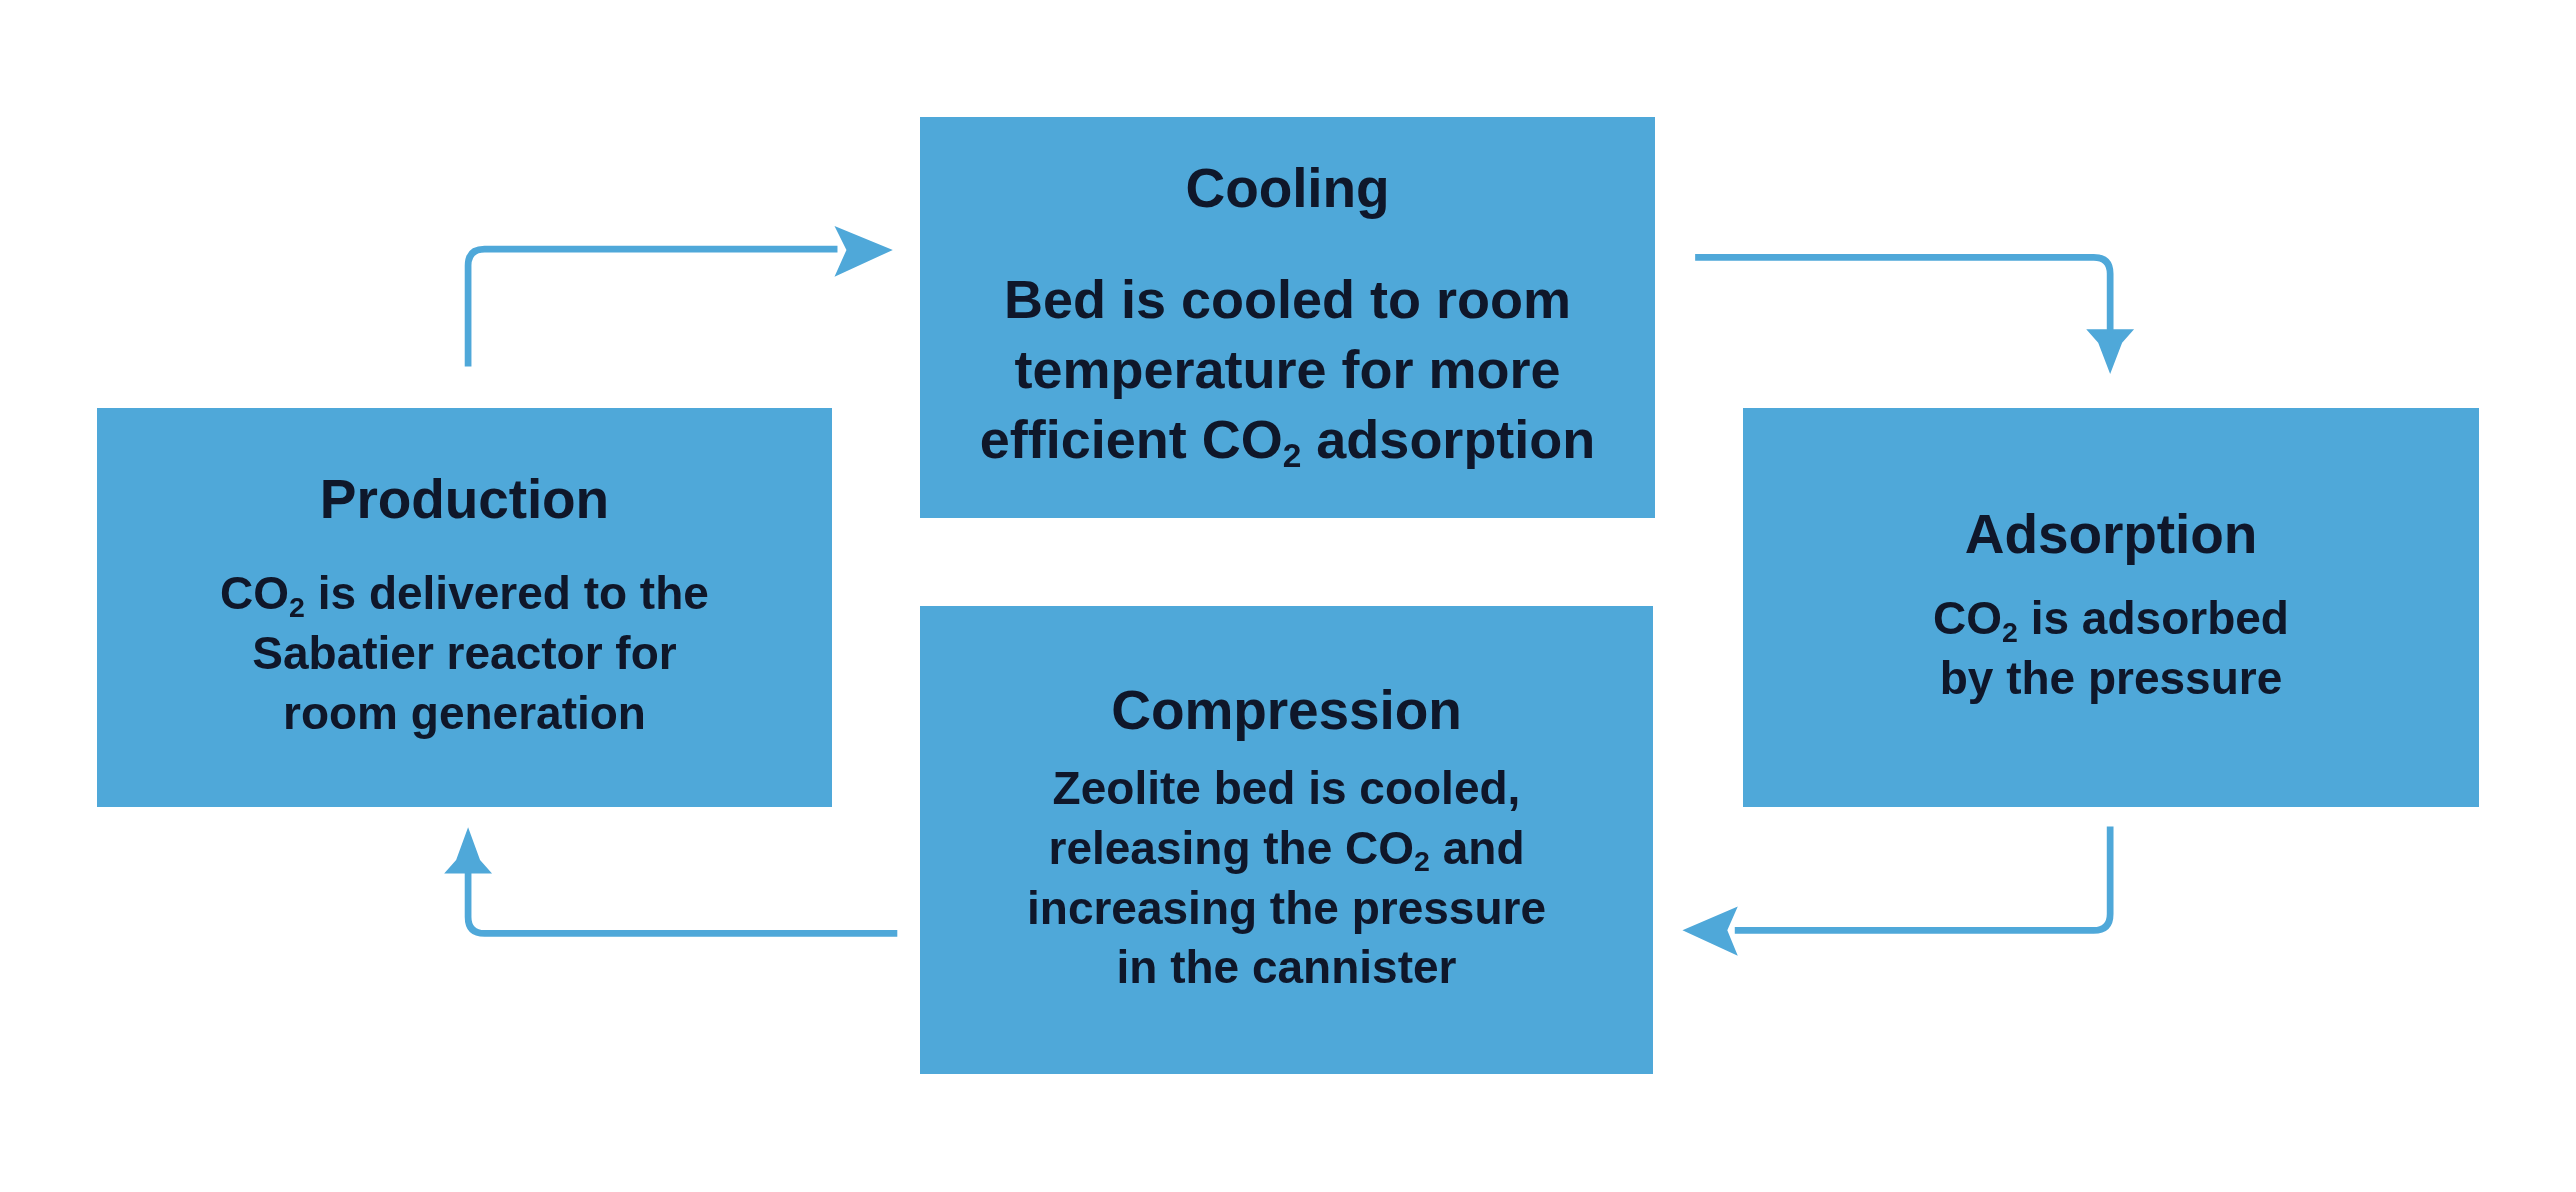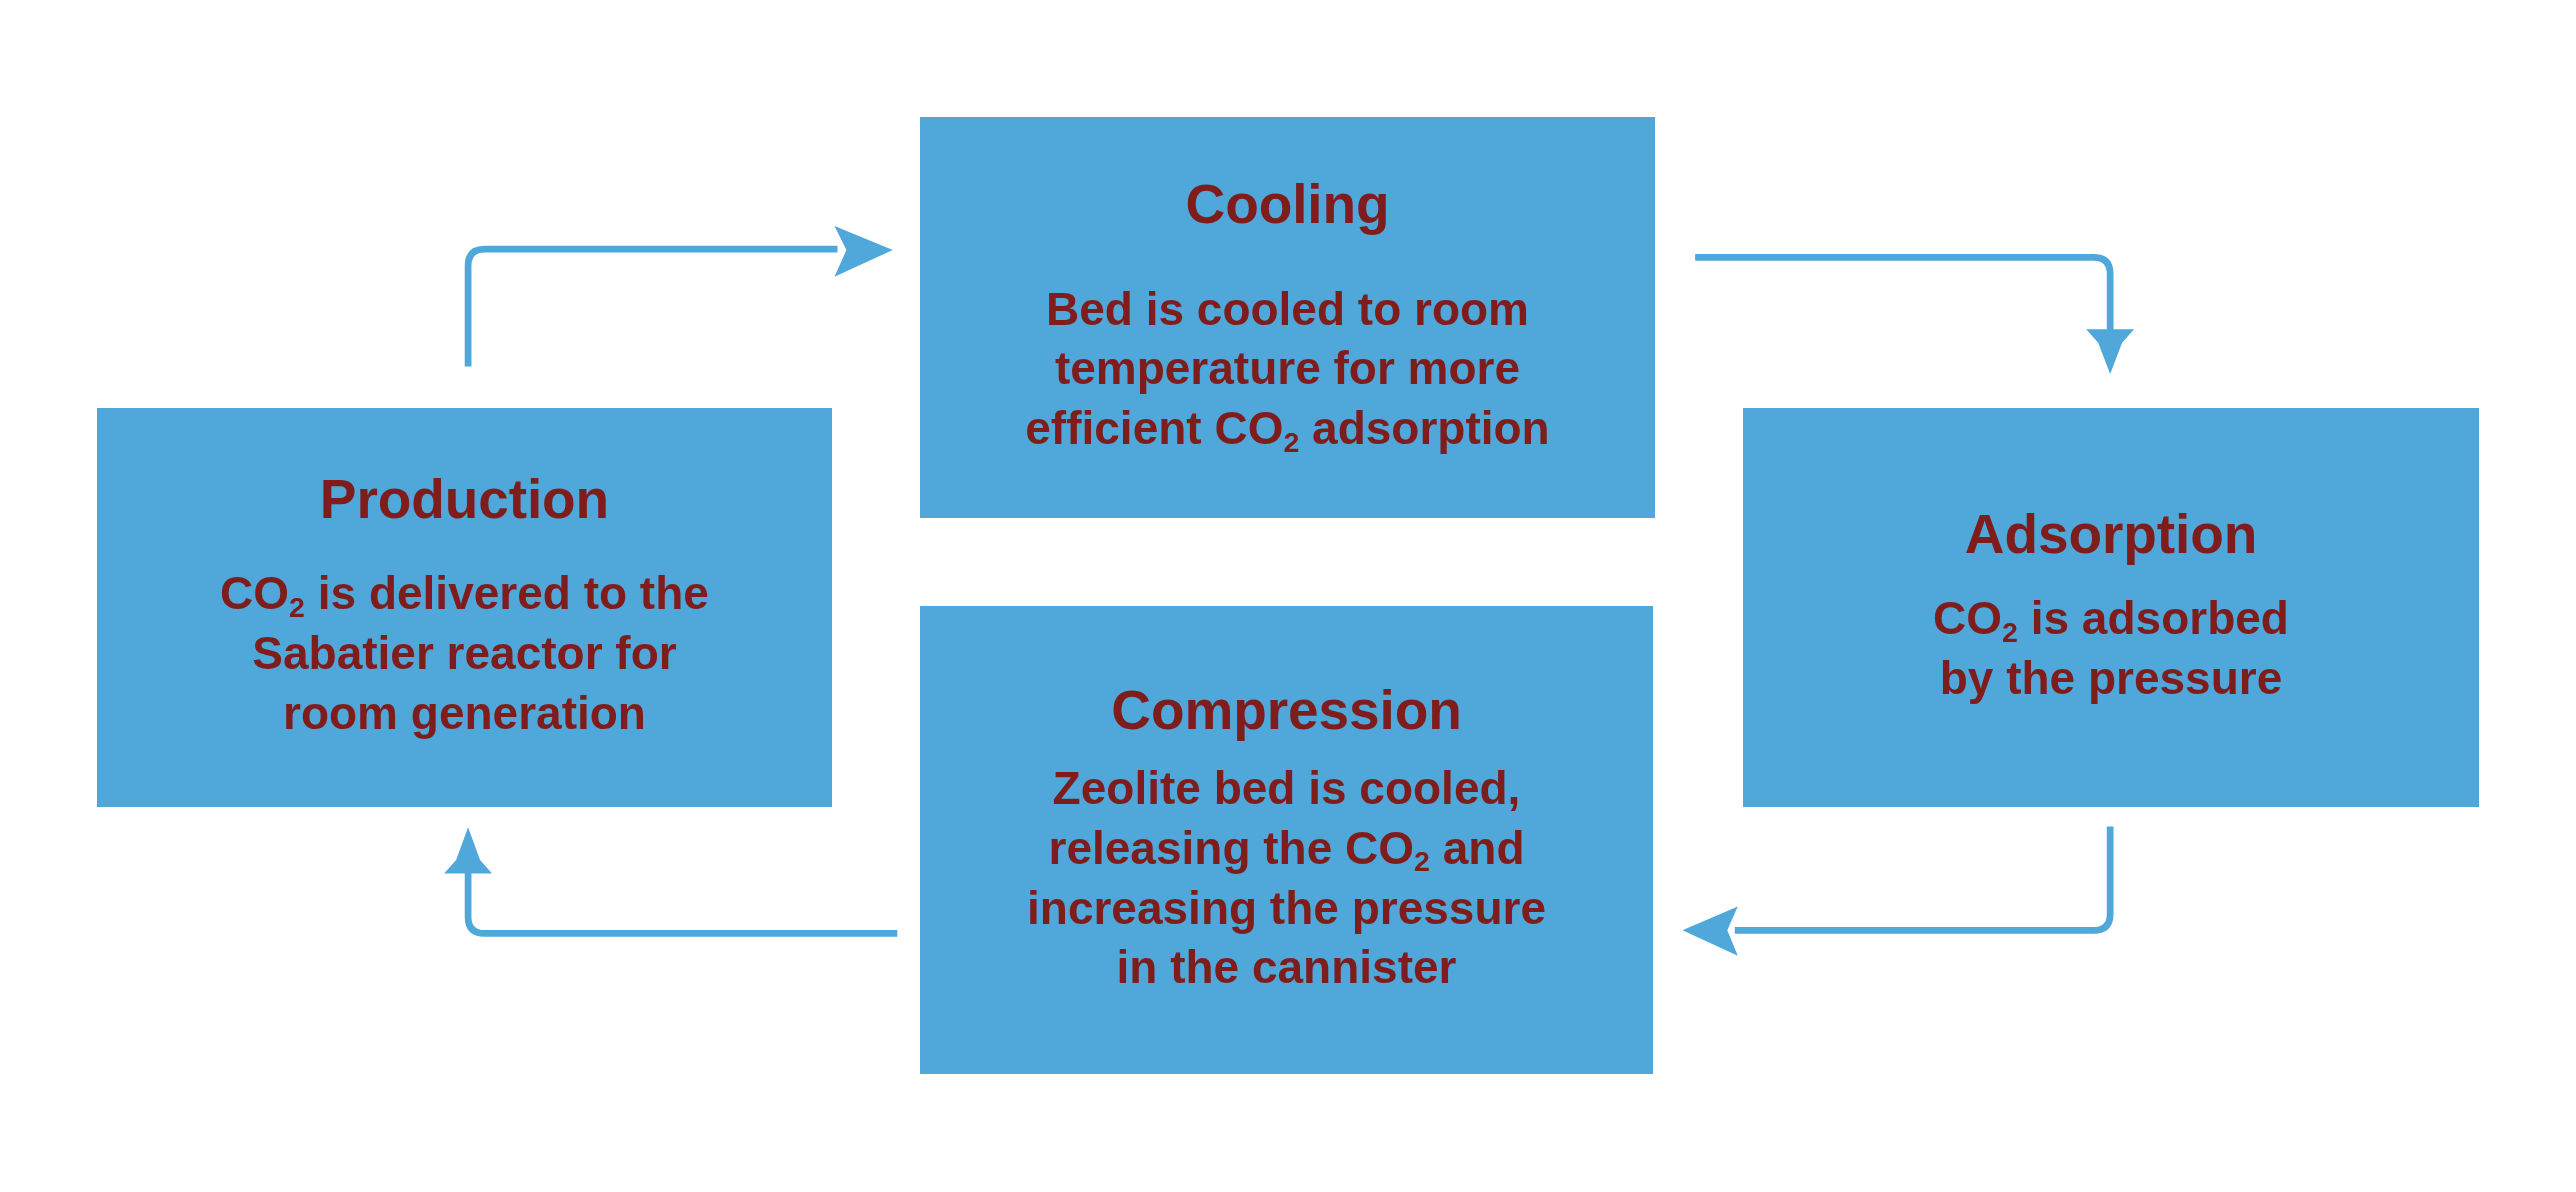--- a/index.html
+++ b/index.html
@@ -18,21 +18,21 @@
 
   
   .flow-box {
     position: absolute;
     box-sizing: border-box;
     display: flex;
     flex-direction: column;
     align-items: center;
     justify-content: center;
     text-align: center;
-    color: #7f1d1d;
+    color: #0f172a;
     padding: 0 19.4px;
   }
   .box-title {
     font-size: 55px;
     font-weight: bold;
     line-height: 1.05;
     letter-spacing: -0.1px;
     margin: 0;
   }
   .box-body {
@@ -44,21 +44,21 @@
   }
   .box-title + .box-body { margin-top: 19.4px; }
 
   
   #box-production  { left: 97px;  top: 408px;  width: 735px;  height: 399px; }
   #box-cooling     { left: 920px; top: 117px;  width: 735px;  height: 401px; }
   #box-compression { left: 920px; top: 606px;  width: 733px;  height: 468px; }
   #box-adsorption  { left: 1743px; top: 408px;  width: 736px;  height: 399px; }
 
   #box-production .box-title  { margin-bottom: 16px; }
-  #box-cooling .box-body      { font-size: 46px; margin-top: 46px; }
+  #box-cooling .box-body      { font-size: 54px; margin-top: 46px; }
   #box-adsorption .box-title  { margin-bottom: 6px; }
 
   
   sub {
     font-size: 0.62em;
     vertical-align: baseline;
     position: relative;
     top: 0.26em;
     font-weight: bold;
   }

